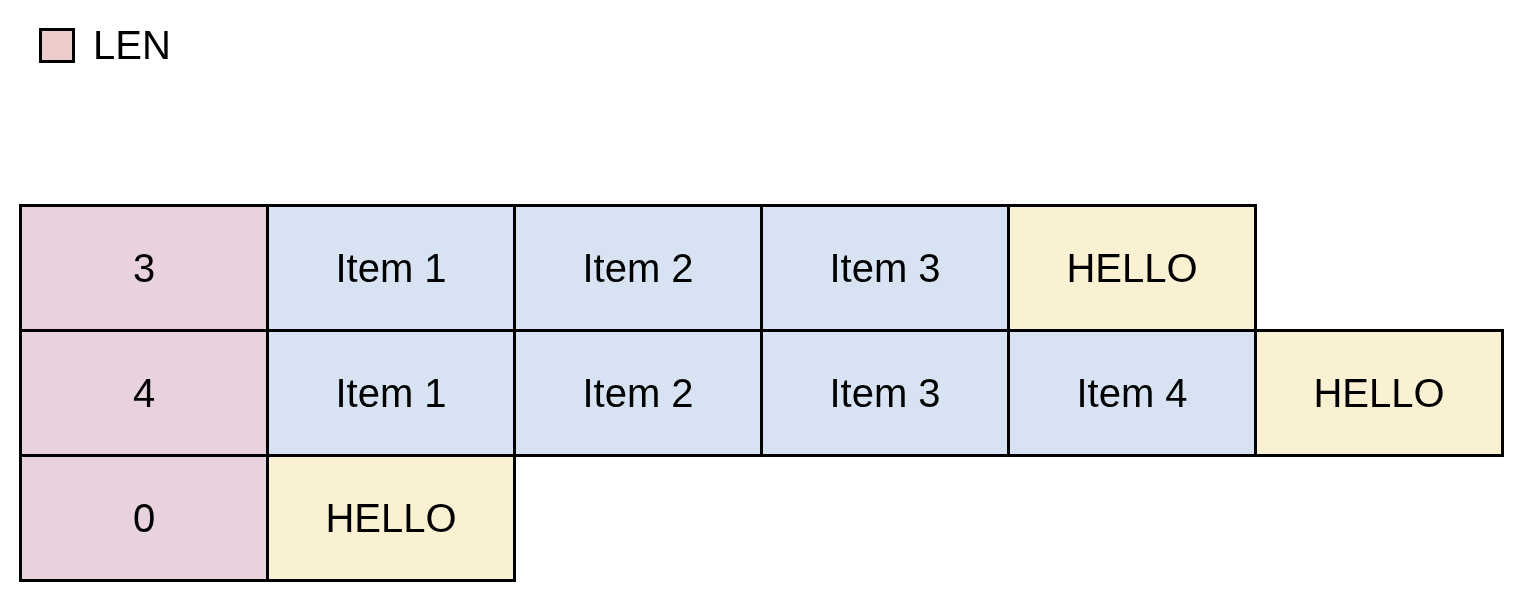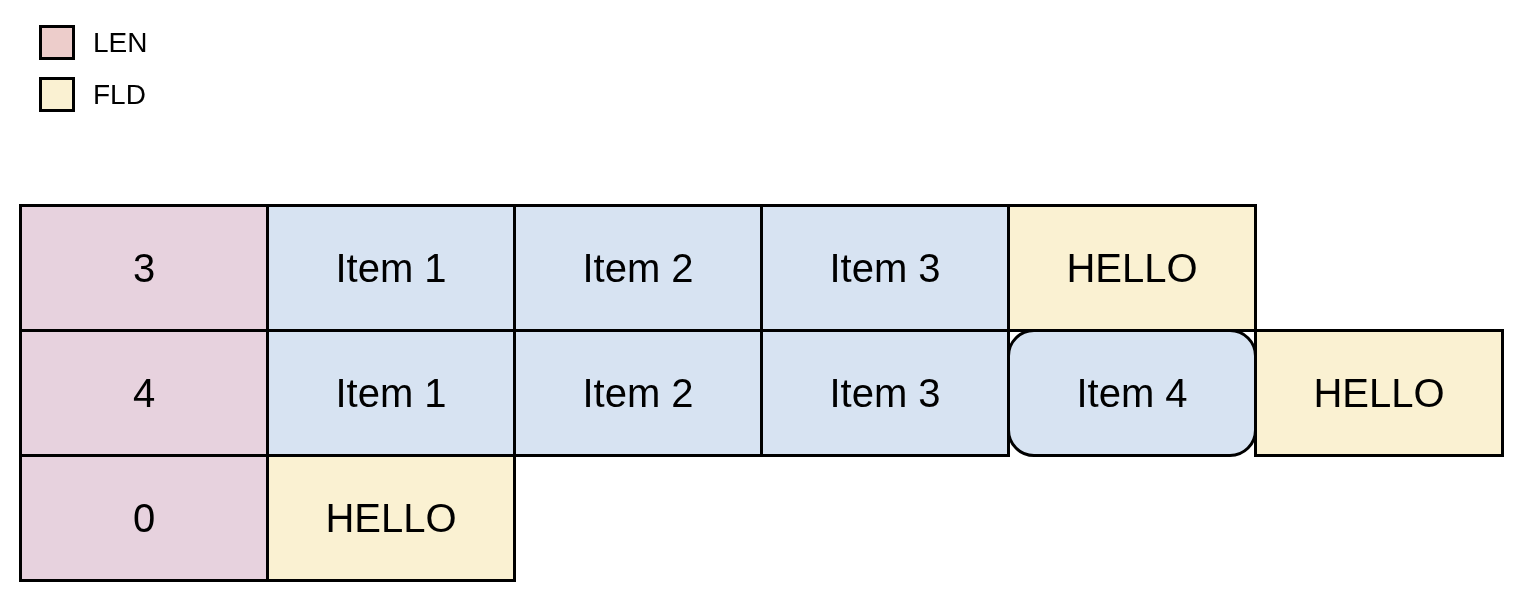--- a/index.html
+++ b/index.html
@@ -15,21 +15,21 @@
   
   .legend { position: absolute; left: 39px; top: 25px; }
   .legend-row { display: flex; align-items: center; margin-bottom: 17px; }
   .legend-swatch {
     box-sizing: border-box;
     width: 36px; height: 35px;
     border: 3px solid #000000;
     flex: none;
   }
   .legend-label {
-    font-size: 28px;
+    font-size: 40px;
     line-height: 1;
     margin-left: 18px;
     white-space: nowrap;
   }
 
   
   .dtable { position: absolute; left: 19px; top: 204px; }
   .trow { display: flex; }
   .trow + .trow { margin-top: -3px; }
   .cell {
@@ -44,39 +44,35 @@
   .cell + .cell { margin-left: -3px; }
 </style>
 </head>
 <body>
 
 <div class="legend">
   <div class="legend-row">
     <span class="legend-swatch" style="background: rgb(237, 205, 203);"></span>
     <span class="legend-label">LEN</span>
   </div>
-  <div class="legend-row">
-    <span class="legend-swatch" style="background: rgb(250, 241, 210);"></span>
-    <span class="legend-label">FLD</span>
-  </div>
 </div>
 
 <div class="dtable">
     <div class="trow">
       <div class="cell" style="background: rgb(231, 210, 222);">3</div>
       <div class="cell" style="background: rgb(215, 227, 242);">Item 1</div>
       <div class="cell" style="background: rgb(215, 227, 242);">Item 2</div>
       <div class="cell" style="background: rgb(215, 227, 242);">Item 3</div>
       <div class="cell" style="background: rgb(250, 241, 210);">HELLO</div>
     </div>
     <div class="trow">
       <div class="cell" style="background: rgb(231, 210, 222);">4</div>
       <div class="cell" style="background: rgb(215, 227, 242);">Item 1</div>
       <div class="cell" style="background: rgb(215, 227, 242);">Item 2</div>
       <div class="cell" style="background: rgb(215, 227, 242);">Item 3</div>
-      <div class="cell" style="background: rgb(215, 227, 242); border-radius: 27px;">Item 4</div>
+      <div class="cell" style="background: rgb(215, 227, 242);">Item 4</div>
       <div class="cell" style="background: rgb(250, 241, 210);">HELLO</div>
     </div>
     <div class="trow">
       <div class="cell" style="background: rgb(231, 210, 222);">0</div>
       <div class="cell" style="background: rgb(250, 241, 210);">HELLO</div>
     </div>
   </div>
 
 </body></html>

